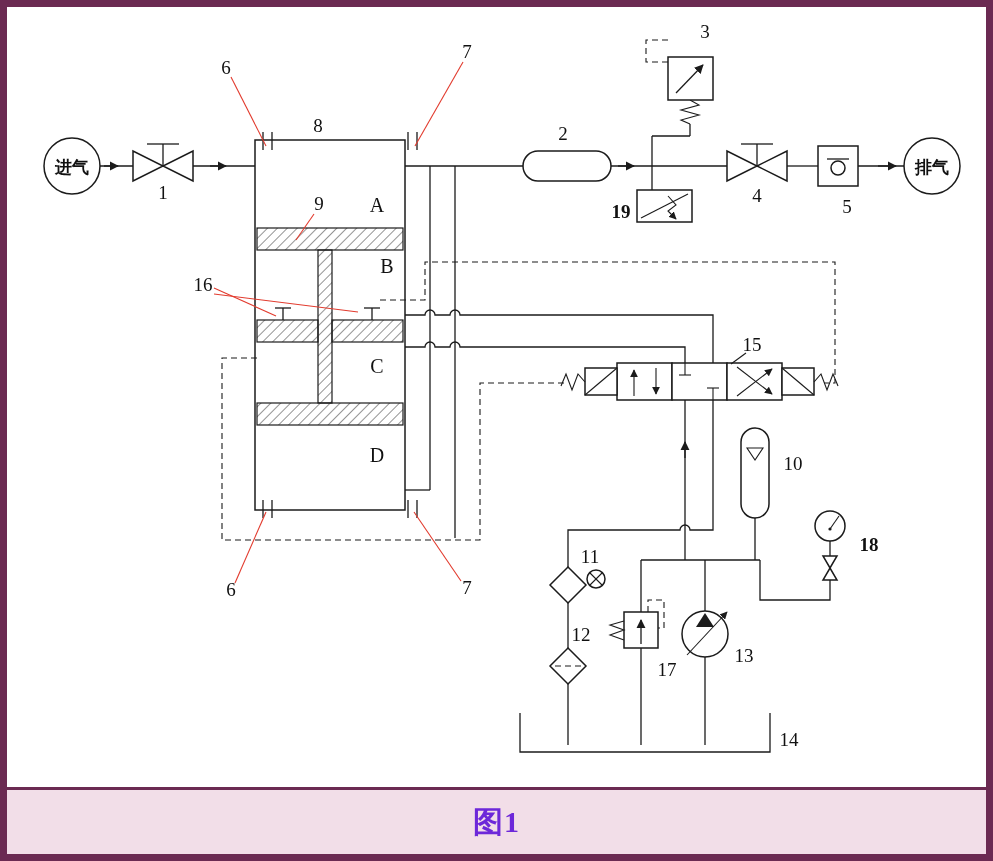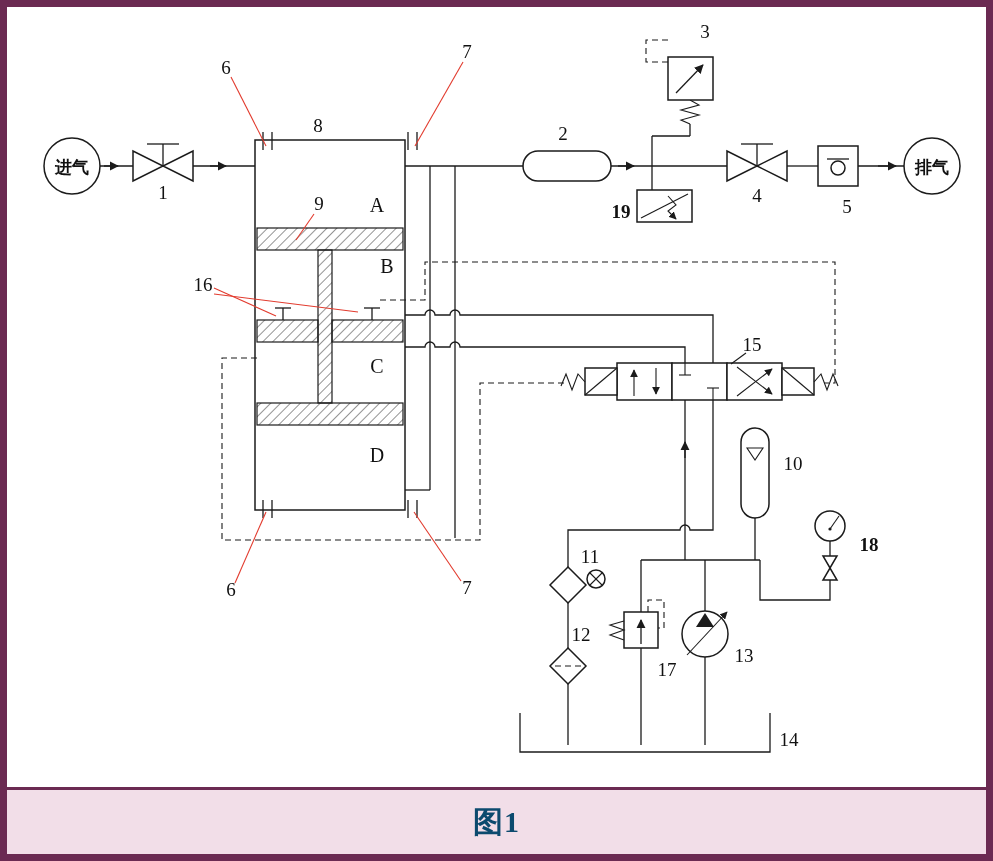--- a/index.html
+++ b/index.html
@@ -16,21 +16,21 @@
     background:#ffffff;
     overflow:hidden;
   }
   .caption-bar{
     width:979px;height:64px;
     border-top:3px solid #6b2a52;
     background:#f2dee8;
     display:flex;align-items:center;justify-content:center;
   }
   .caption-bar span{
-    font-size:30px;font-weight:bold;color:#0c4a6e;
+    font-size:30px;font-weight:bold;color:#6d28d9;
     font-family:"Liberation Serif", serif;
     letter-spacing:1px;
   }
   svg{display:block;}
   svg text{
     font-family:"Liberation Serif", serif;
     fill:#111;
   }
   .num{font-size:19px;}
   .numb{font-size:19px;font-weight:bold;}

